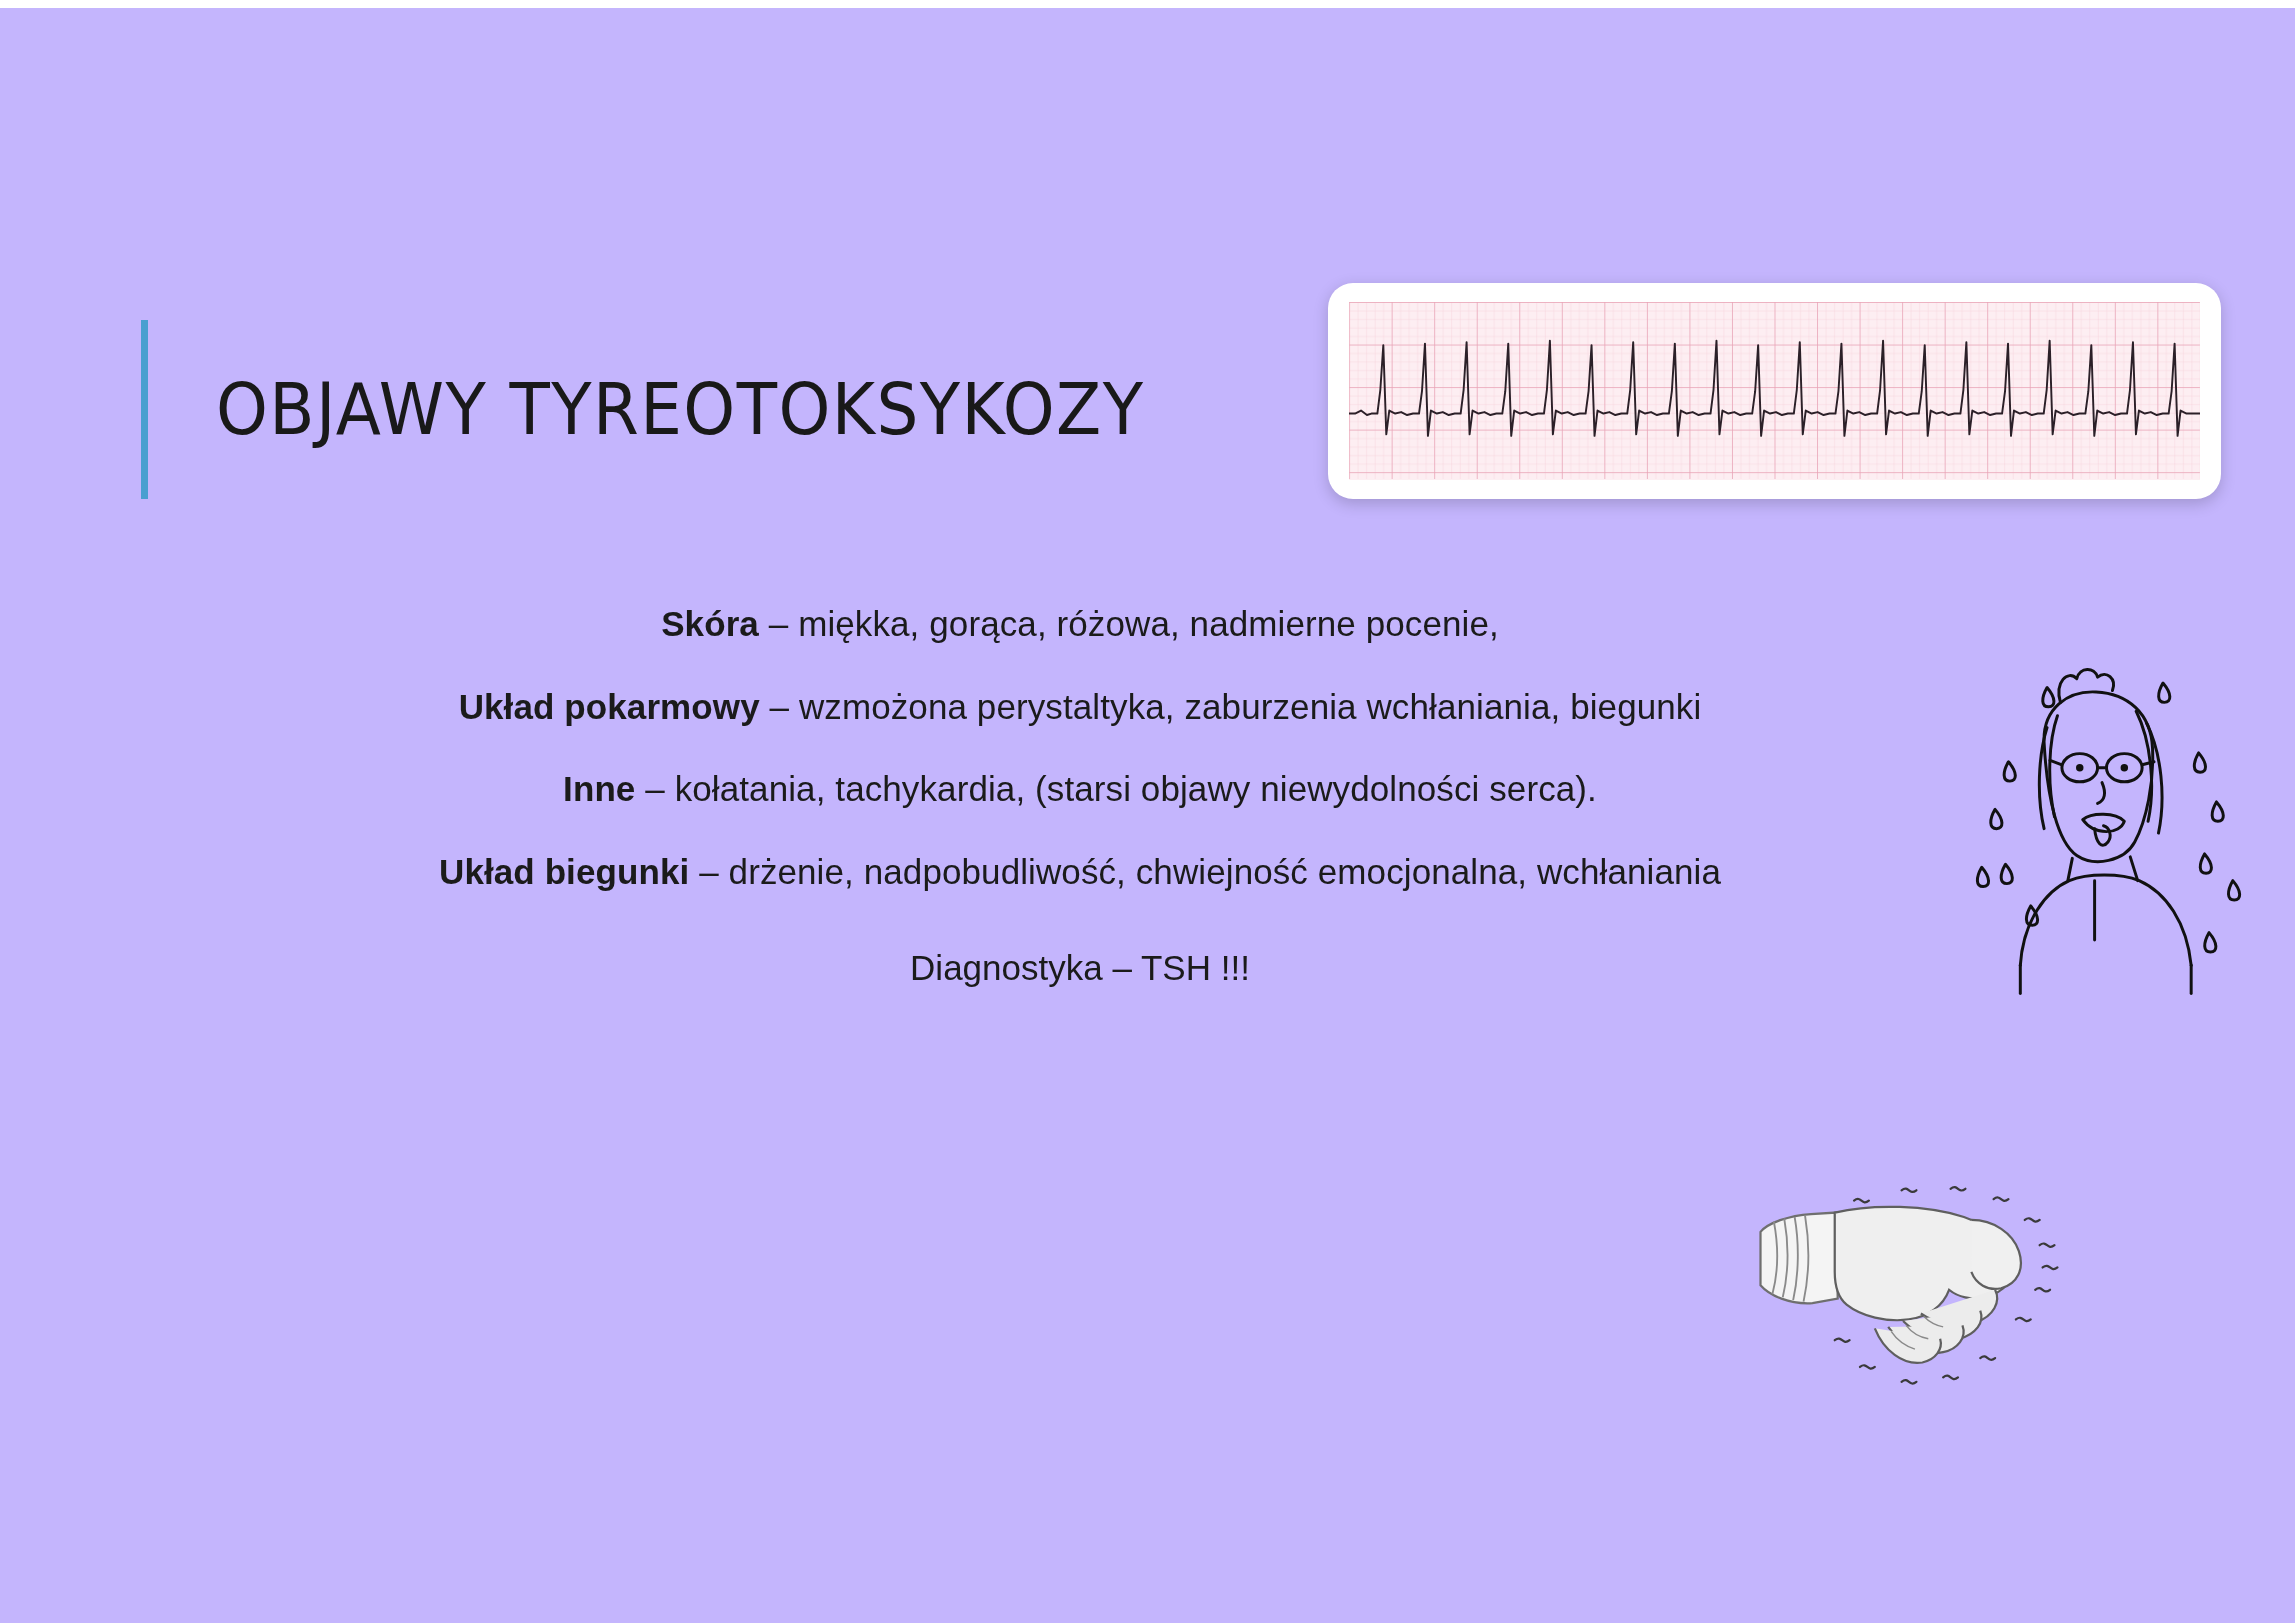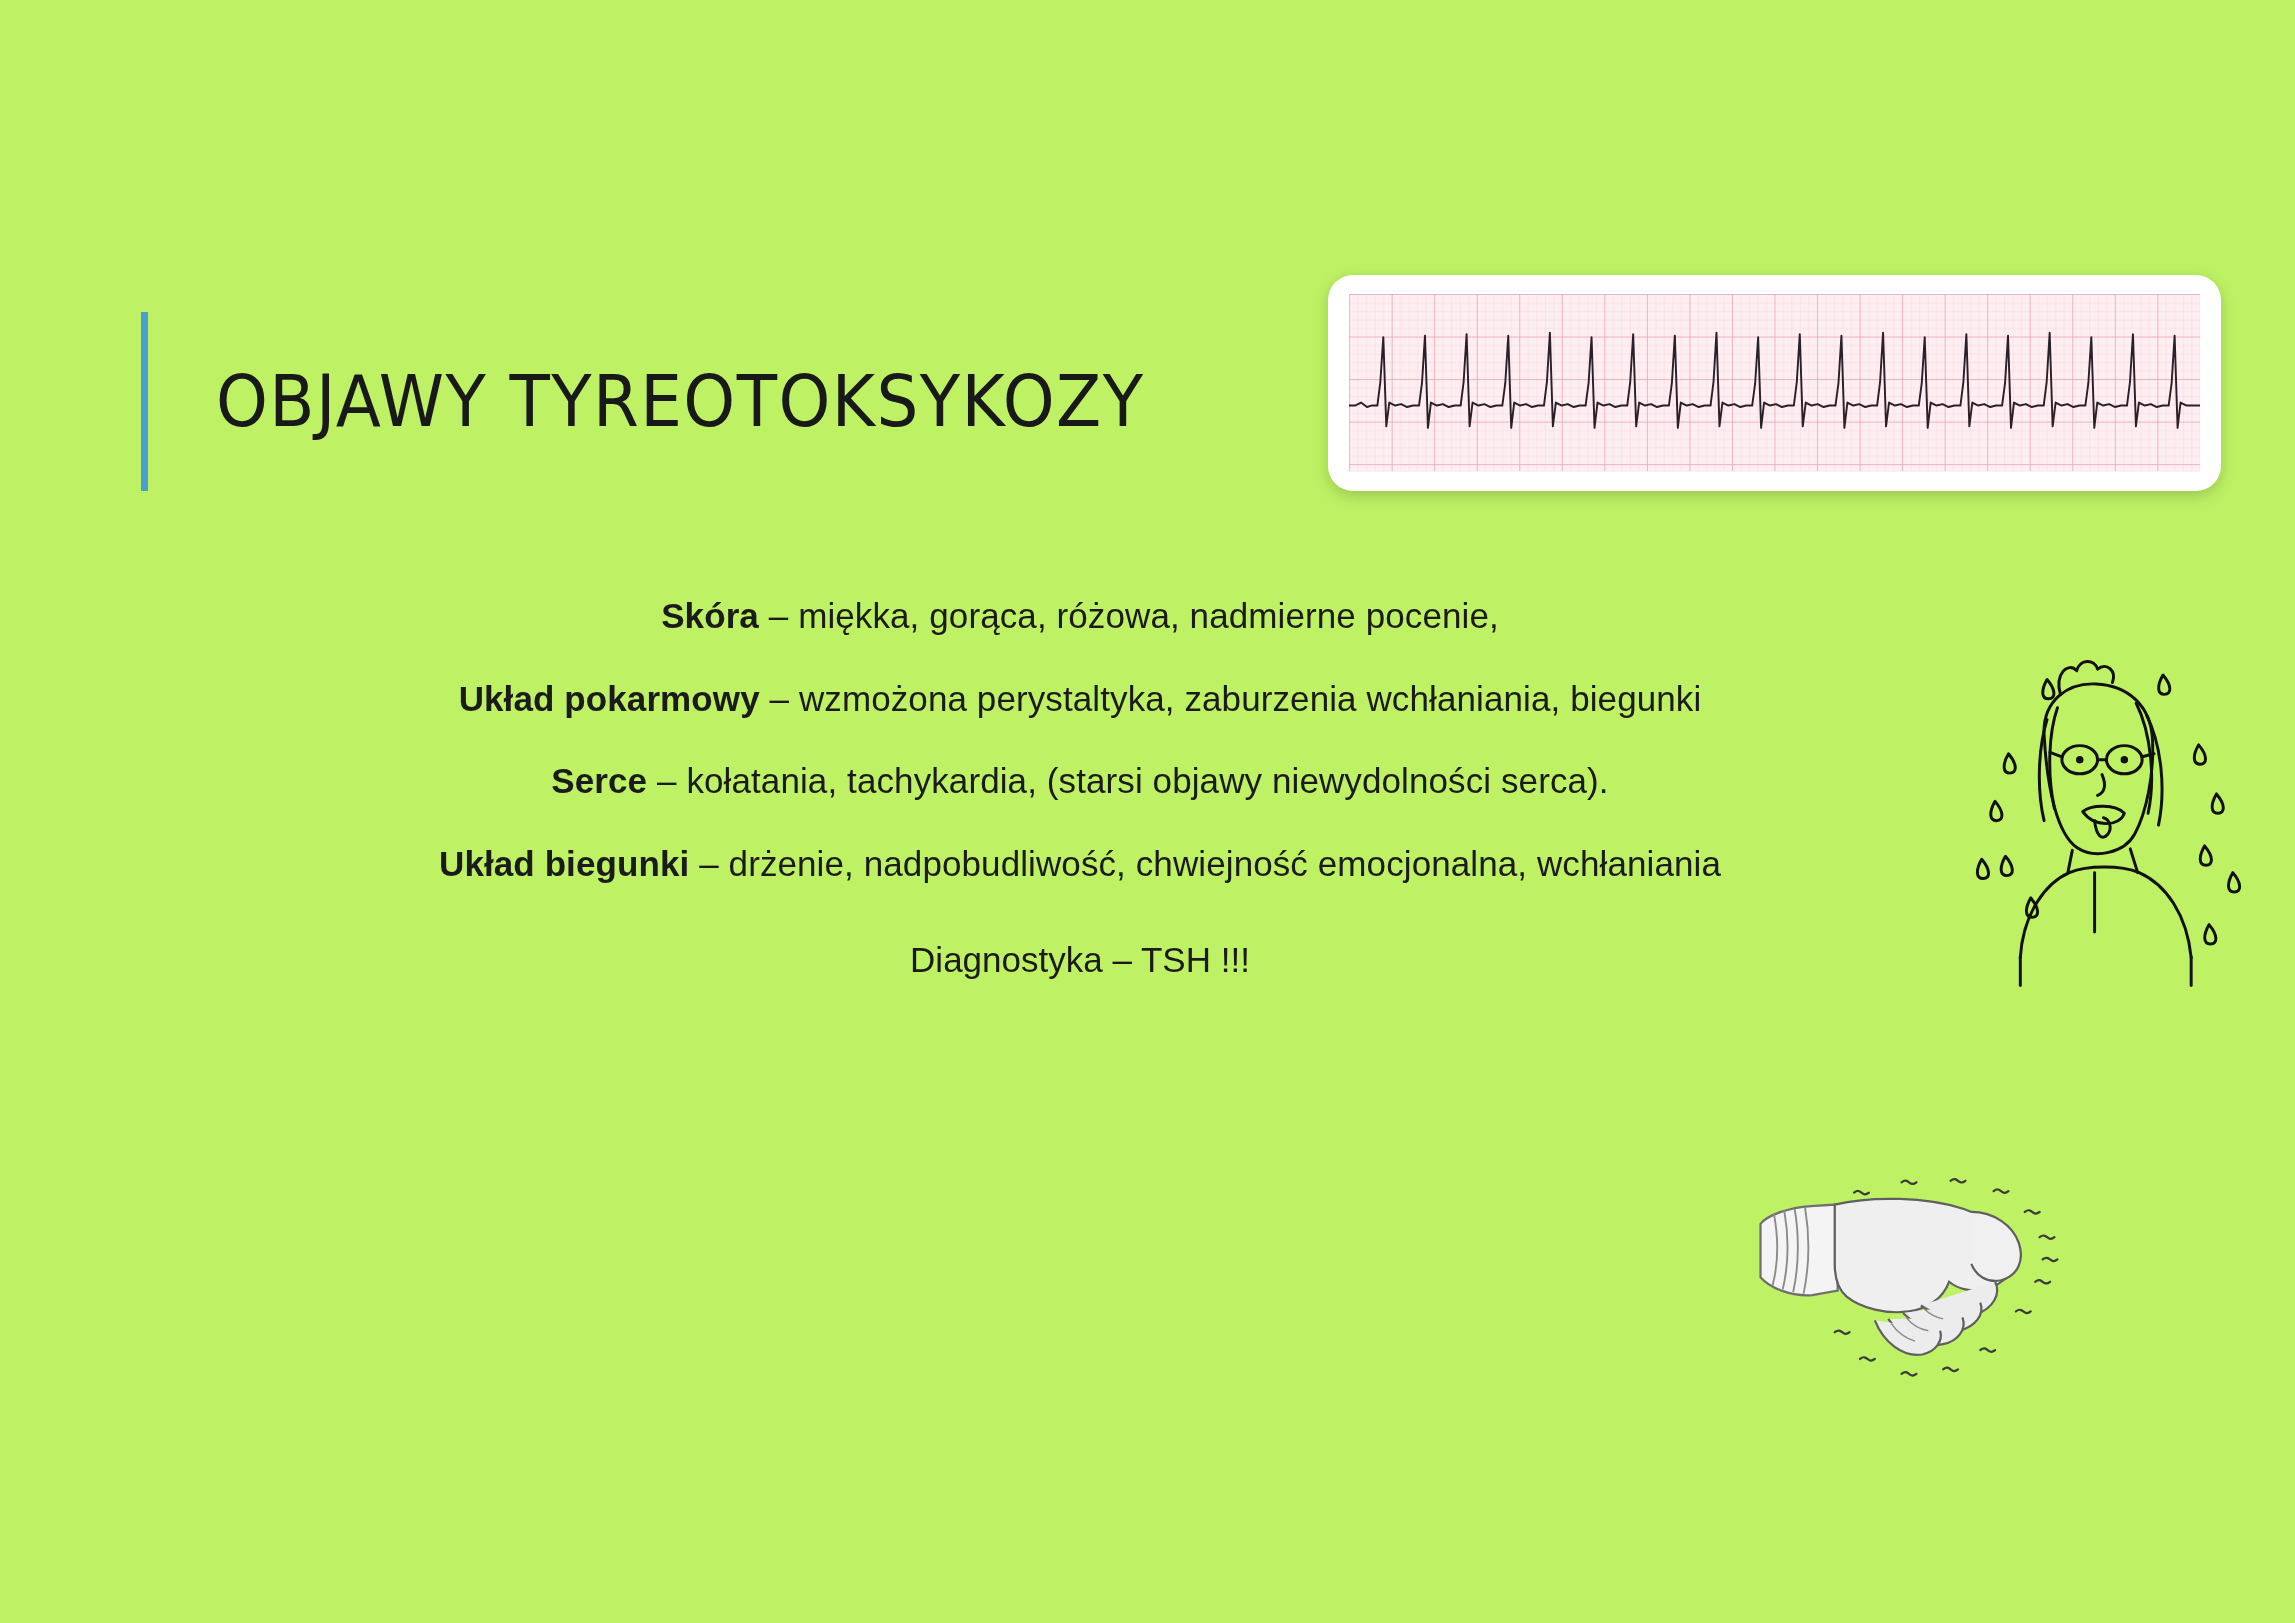--- a/index.html
+++ b/index.html
@@ -12,21 +12,22 @@
     height: 1623px;
     font-family: "Liberation Sans", sans-serif;
     color: #1a1a1a;
     overflow: hidden;
     position: relative;
   }
 
   .slide {
     position: absolute;
     inset: 0;
-    background: #bef264;
+    background: #c4b5fd;
+    margin-top: 8px;
   }
 
   
   .title-block {
     position: absolute;
     left: 141px;
     top: 312px;
     display: flex;
     align-items: stretch;
   }
@@ -171,21 +172,21 @@
   </div>
 
   <div class="body-list">
     <div class="body-line">
       <b>Skóra</b><span> – </span><span>miękka, gorąca, różowa, nadmierne pocenie,</span>
     </div>
     <div class="body-line">
       <b>Układ pokarmowy</b><span> – </span><span>wzmożona perystaltyka, zaburzenia wchłaniania, biegunki</span>
     </div>
     <div class="body-line">
-      <b>Serce</b><span> – </span><span>kołatania, tachykardia, (starsi objawy niewydolności serca).</span>
+      <b>Inne</b><span> – </span><span>kołatania, tachykardia, (starsi objawy niewydolności serca).</span>
     </div>
     <div class="body-line">
       <b>Układ biegunki</b><span> – </span><span>drżenie, nadpobudliwość, chwiejność emocjonalna, wchłaniania</span>
     </div>
 
     <div class="diag-line">
       <span>Diagnostyka – </span><span class="tsh">TSH</span><span> !!!</span>
     </div>
   </div>
 

